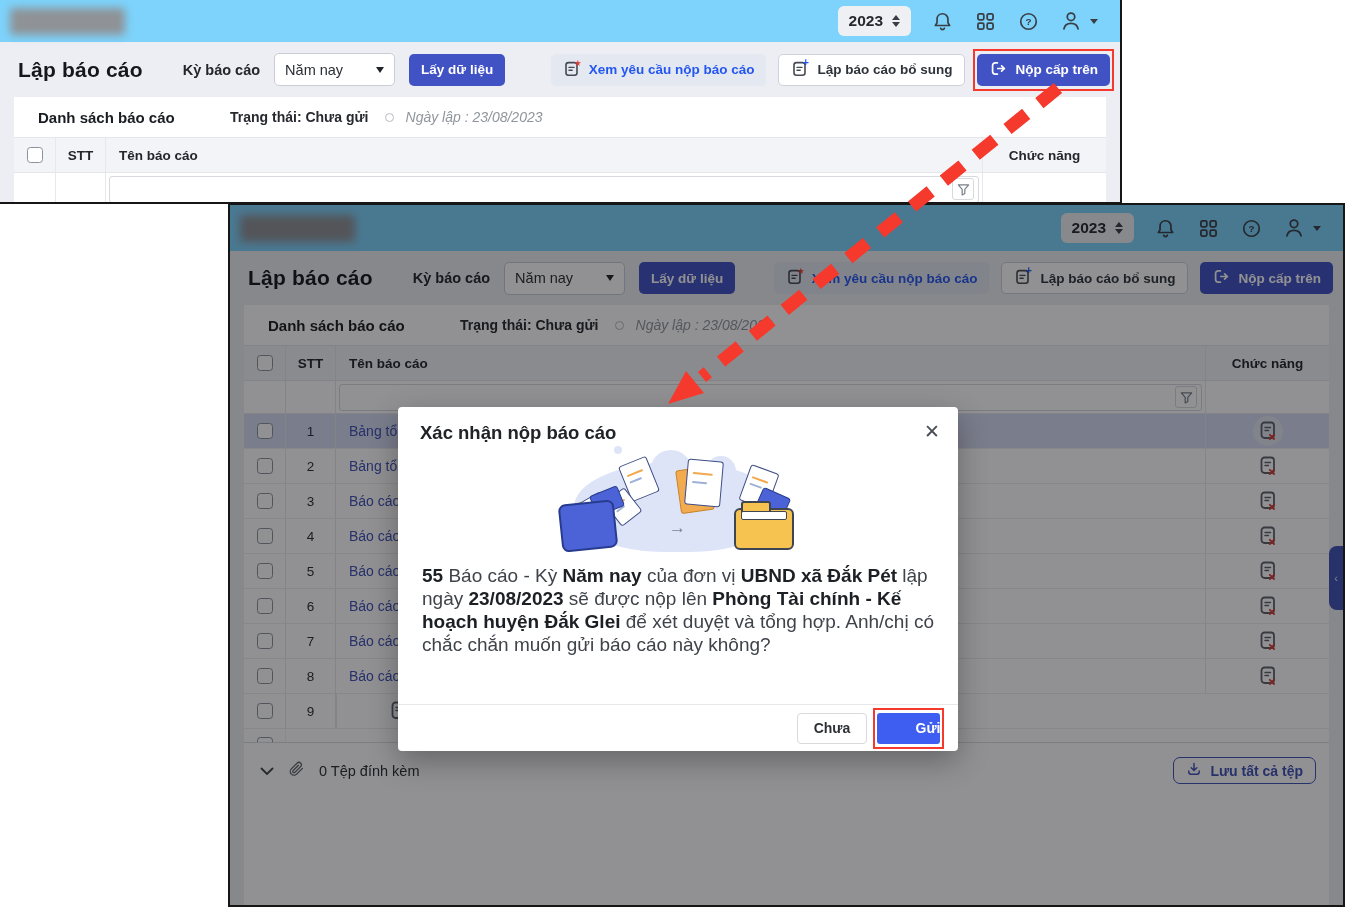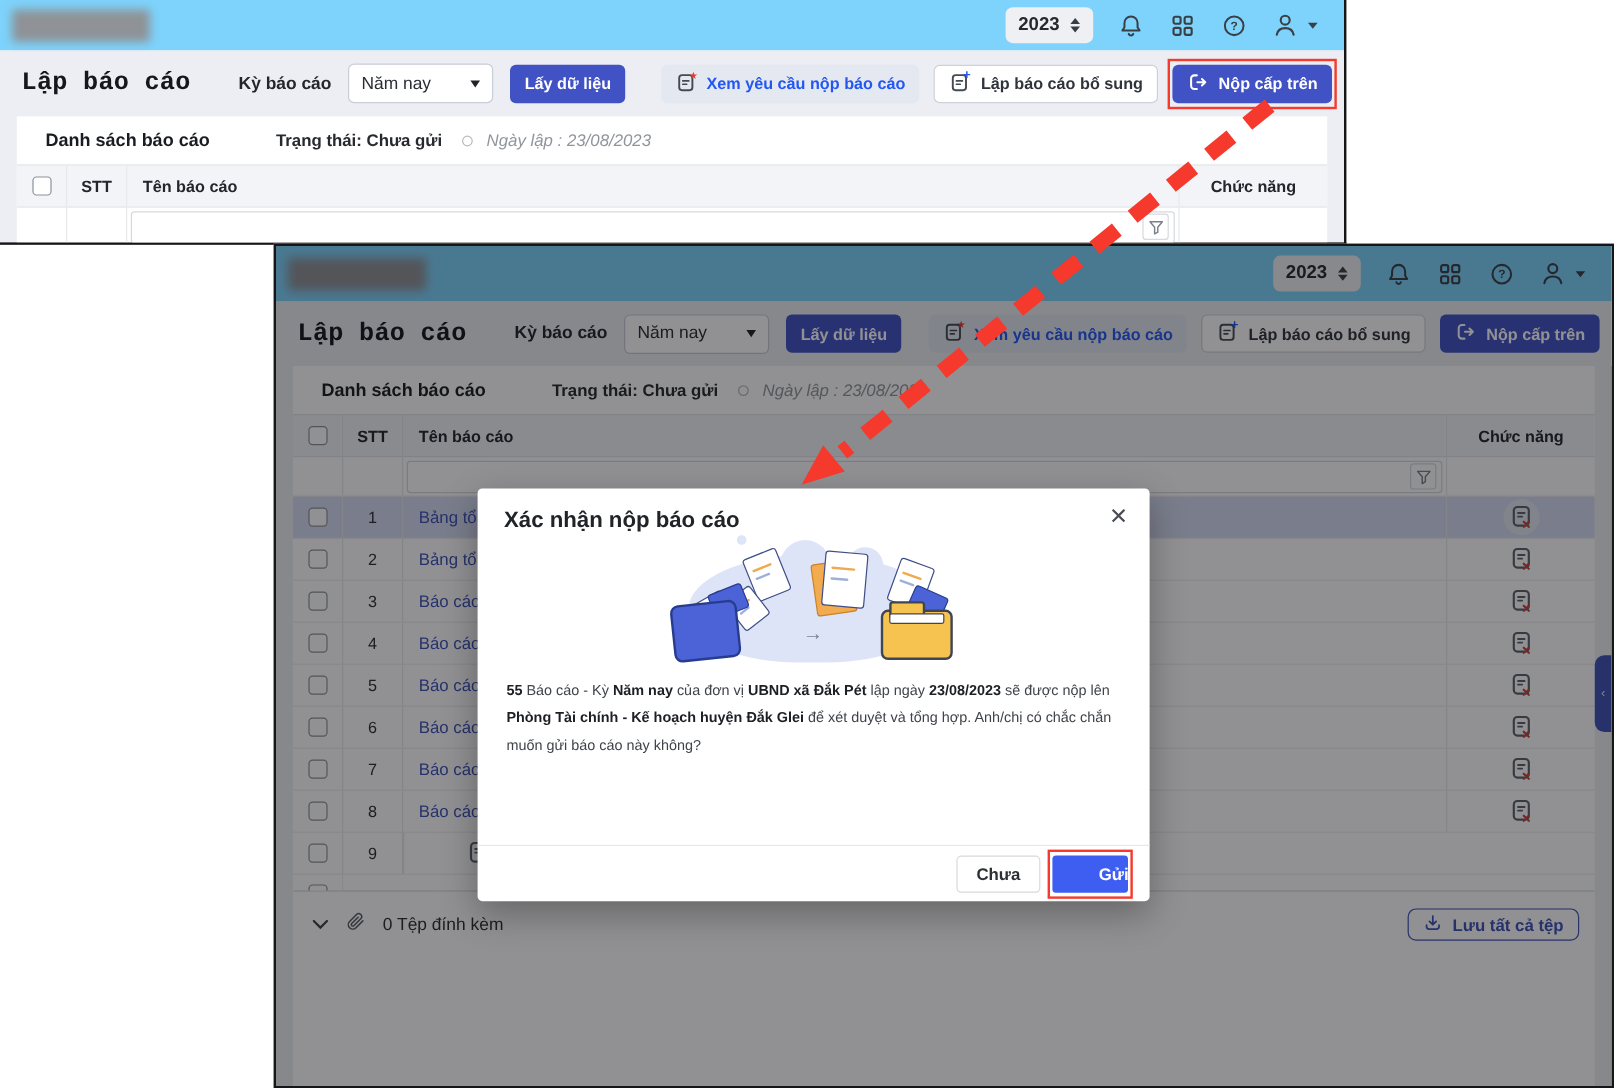--- a/index.html
+++ b/index.html
@@ -25,21 +25,21 @@
   .spin-up { width:0; height:0; border-left:4px solid transparent; border-right:4px solid transparent; border-bottom:5px solid #393e44; }
   .spin-down { width:0; height:0; border-left:4px solid transparent; border-right:4px solid transparent; border-top:5px solid #393e44; }
   .tb-icon { width:24px; height:24px; display:flex; align-items:center; justify-content:center; cursor:pointer; }
   .user-wrap { display:flex; align-items:center; gap:7px; cursor:pointer; }
   .caret-down { width:0; height:0; border-left:4.5px solid transparent; border-right:4.5px solid transparent; border-top:5.5px solid #3a3f45; }
 
   
   .toolbar { background:#eceef3; display:flex; align-items:center; padding:0 10px 0 18px; gap:14px; }
   .win-top .toolbar { height:55px; }
   .win-bottom .toolbar { height:54px; }
-  .page-title { font-size:21px; font-weight:bold; color:#14171c; margin-right:26px; letter-spacing:.2px;font-family:Liberation Mono, monospace; }
+  .page-title { font-size:21px; font-weight:bold; color:#14171c; margin-right:26px; letter-spacing:.2px; }
   .period-label { font-weight:bold; font-size:14.5px; color:#23262b; }
   .select { width:121px; height:33px; background:#fff; border:1px solid #c9cdd5; border-radius:5px;
             display:flex; align-items:center; justify-content:space-between; padding:0 10px;
             font-size:14.5px; color:#2a2d33; cursor:pointer; }
   .sel-caret { width:0; height:0; border-left:4.5px solid transparent; border-right:4.5px solid transparent; border-top:6px solid #202327; }
   button { font-family:inherit; border:none; background:none; cursor:pointer; }
   .btn { height:32px; border-radius:5px; display:flex; align-items:center; font-size:13.5px;
          font-weight:bold; padding:0 12px; gap:7px; white-space:nowrap; }
   .btn-primary { background:#4152c4; color:#fff; }
   .btn-chip { background:#e4e8f0; color:#2457f0; }
@@ -111,21 +111,21 @@
   .bluecard { position:absolute; background:#4b63d6; border:1.6px solid #283c8f; border-radius:3px; }
   .folder-blue { position:absolute; left:2px; top:56px; width:56px; height:48px; background:#4b63d6;
                  border:2px solid #283c8f; border-radius:7px; transform:rotate(-6deg); z-index:4; }
   .folder-yellow { position:absolute; right:4px; top:62px; width:60px; height:42px; background:#f6c351;
                    border:2px solid #3f4652; border-radius:6px; z-index:4; }
   .folder-yellow::before { content:""; position:absolute; top:-9px; left:5px; width:26px; height:10px;
                            background:#f6c351; border:2px solid #3f4652; border-radius:3px 3px 0 0; }
   .folder-yellow::after { content:""; position:absolute; top:1px; left:5px; width:44px; height:7px;
                           background:#fff; border:1.5px solid #3f4652; border-radius:2px; }
   .illus-arrow { position:absolute; left:111px; top:72px; color:#7b828e; font-size:17px; }
-  .modal-msg { padding:8px 24px 0; font-size:12px; line-height:23px; color:#3f434a; }
+  .modal-msg { padding:8px 24px 0; font-size:19px; line-height:23px; color:#3f434a; }
   .modal-msg b { color:#1c1f24; }
   .modal-footer { margin-top:auto; border-top:1px solid #e7e8ea; height:47px; display:flex; align-items:center;
                   justify-content:flex-end; gap:10px; padding:0 18px; }
   .btn-no { width:70px; height:31px; border:1px solid #d7d9dd; border-radius:4px; background:#fff;
             color:#2c2f34; font-size:14px; font-weight:600; display:flex; align-items:center; justify-content:center; }
   .btn-send { width:63px; height:31px; border-radius:3px; background:#3e5ef2; color:#fff; font-size:14px;
               font-weight:bold; display:flex; align-items:center; justify-content:center;padding-left:39px; }
 
   
   .annot-arrow { position:absolute; left:0; top:0; z-index:100; pointer-events:none; }

